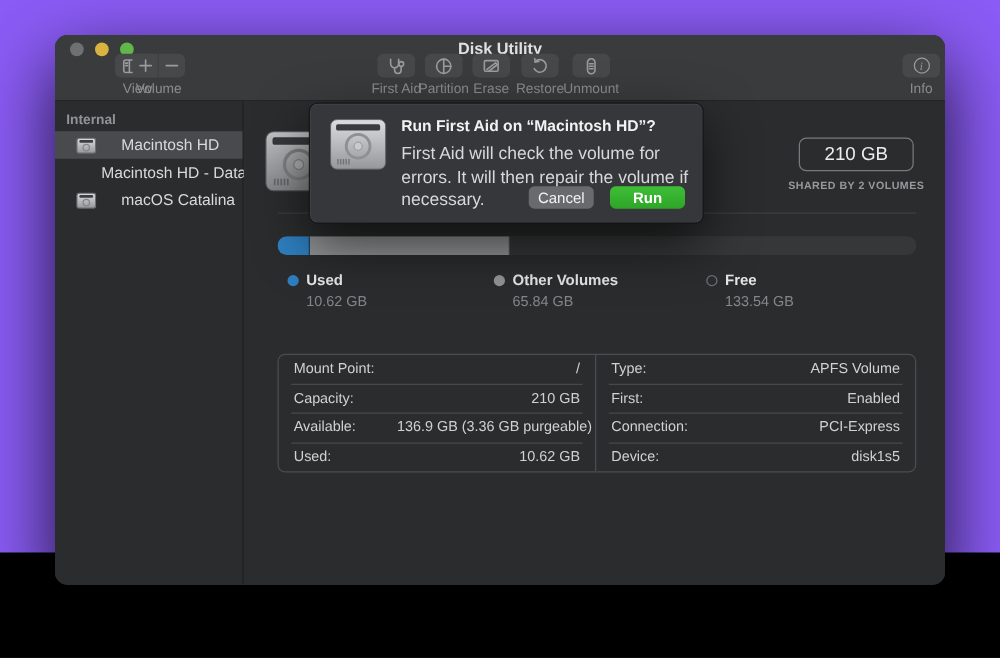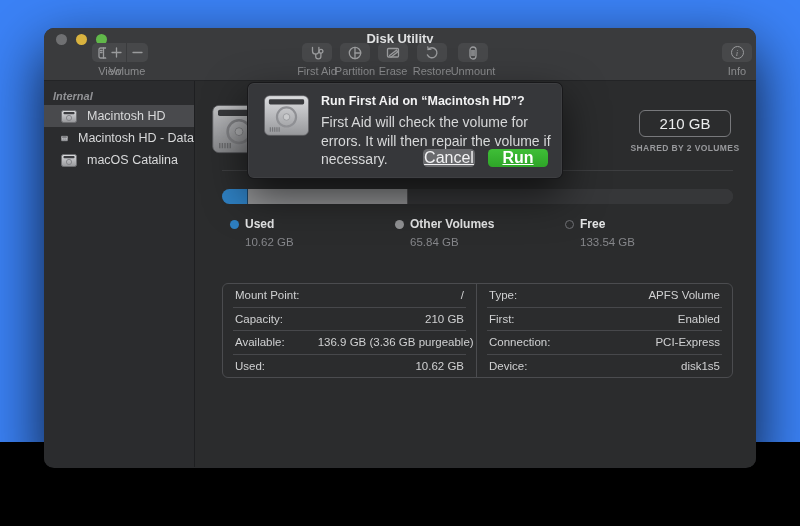--- a/index.html
+++ b/index.html
@@ -1,18 +1,18 @@
 <!DOCTYPE html>
 <html><head>
 <meta charset="utf-8">
 <style>
   * { margin:0; padding:0; box-sizing:border-box; }
   html,body { width:800px; height:526px; background:#000; overflow:hidden;
               font-family:"Liberation Sans","DejaVu Sans",sans-serif; }
-  .stage { position:relative; width:800px; height:442px; background:#3b82f6; }
+  .stage { position:relative; width:800px; height:442px; background:#8b5cf6; }
 
   
   .window { position:absolute; left:44px; top:28px; width:712px; height:440px;
             background:#2b2c2e; border-radius:10px; overflow:hidden;
             box-shadow:0 22px 60px rgba(0,0,0,.8); }
 
   
   .chrome { position:relative; height:53px; background:#3a3b3d;
             border-bottom:1px solid #232426; }
   .traffic { position:absolute; left:12px; top:6px; display:flex; gap:9px; }
@@ -32,22 +32,22 @@
   .icon-svg { stroke:#9a9b9d; fill:none; stroke-width:1.3; stroke-linecap:round; }
   .info-circle { width:13px; height:13px; border:1.3px solid #9a9b9d; border-radius:50%;
                  font-size:9px; color:#9a9b9d; display:flex; align-items:center;
                  justify-content:center; font-style:italic; font-family:"Liberation Serif",serif; }
 
   
   .mainrow { display:flex; height:386px; }
   .sidebar { width:151px; background:#2b2c2e; border-right:1px solid #1e1f21;
              padding-top:9px; flex:none; }
   .sb-header { padding-left:9px; font-size:11px; font-weight:bold; color:#929396;
-               margin-bottom:3px;font-style:italic; }
-  .sb-item { height:22px; display:flex; align-items:center; gap:10px;
+               margin-bottom:3px; }
+  .sb-item { height:22px; display:flex; align-items:center; gap:20px;
              padding-left:17px; font-size:12.5px; color:#d8d9da; white-space:nowrap; }
   .sb-item.selected { background:#494a4d; }
 
   .content { position:relative; flex:1; background:#2b2c2d; }
   .big-disk { position:absolute; left:16px; top:20px; opacity:.85; }
   .cap-box { position:absolute; left:444px; top:29px; width:92px; height:27px;
              border:1px solid #78797c; border-radius:6px; display:flex;
              align-items:center; justify-content:center; font-size:15px; color:#ebeced; }
   .shared { position:absolute; left:430px; top:62px; width:120px; text-align:center;
             font-size:8.5px; letter-spacing:.4px; color:#98999c; font-weight:bold; }
@@ -81,21 +81,21 @@
             background:#36373a; border-radius:7px; border:1px solid rgba(0,0,0,.55);
             box-shadow:0 16px 42px rgba(0,0,0,.62), inset 0 0 0 0.5px rgba(255,255,255,.09);
             z-index:10; }
   .dlg-icon { position:absolute; left:15px; top:11px; }
   .dlg-title { position:absolute; left:73px; top:11px; font-size:12.5px;
                font-weight:bold; color:#f2f2f3; white-space:nowrap; }
   .dlg-body { position:absolute; left:73px; top:30px; width:236px; font-size:14px;
               line-height:1.33; color:#d7d8d9; }
   .dlg-buttons { position:absolute; right:14px; bottom:11px; display:flex; gap:13px; }
   .btn { height:18px; border-radius:4.5px; display:flex; align-items:center;
-         justify-content:center; font-size:16px;text-decoration:underline; }
+         justify-content:center; font-size:12px; }
   .btn-cancel { width:52px; background:#696a6d; color:#f2f2f3; }
   .btn-run { width:60px; color:#fff; font-weight:bold;
              background:linear-gradient(#3fbe37,#2ea528); }
 </style>
 </head>
 <body>
 
 <svg width="0" height="0" style="position:absolute">
   <defs>
     <linearGradient id="diskbody" x1="0" y1="0" x2="0" y2="1">

